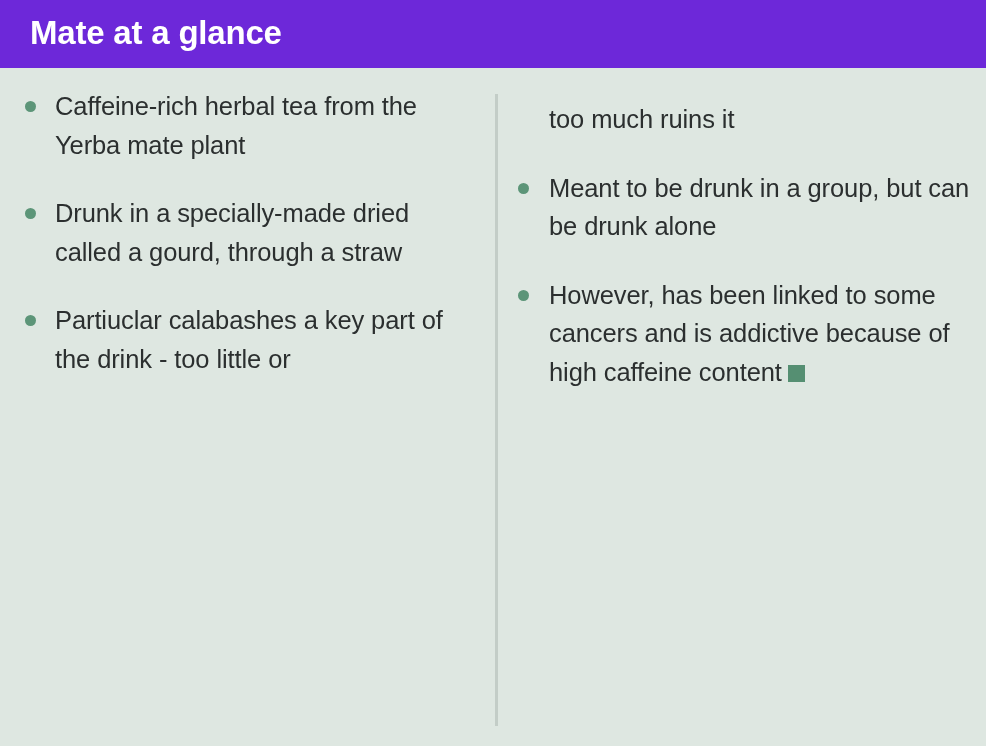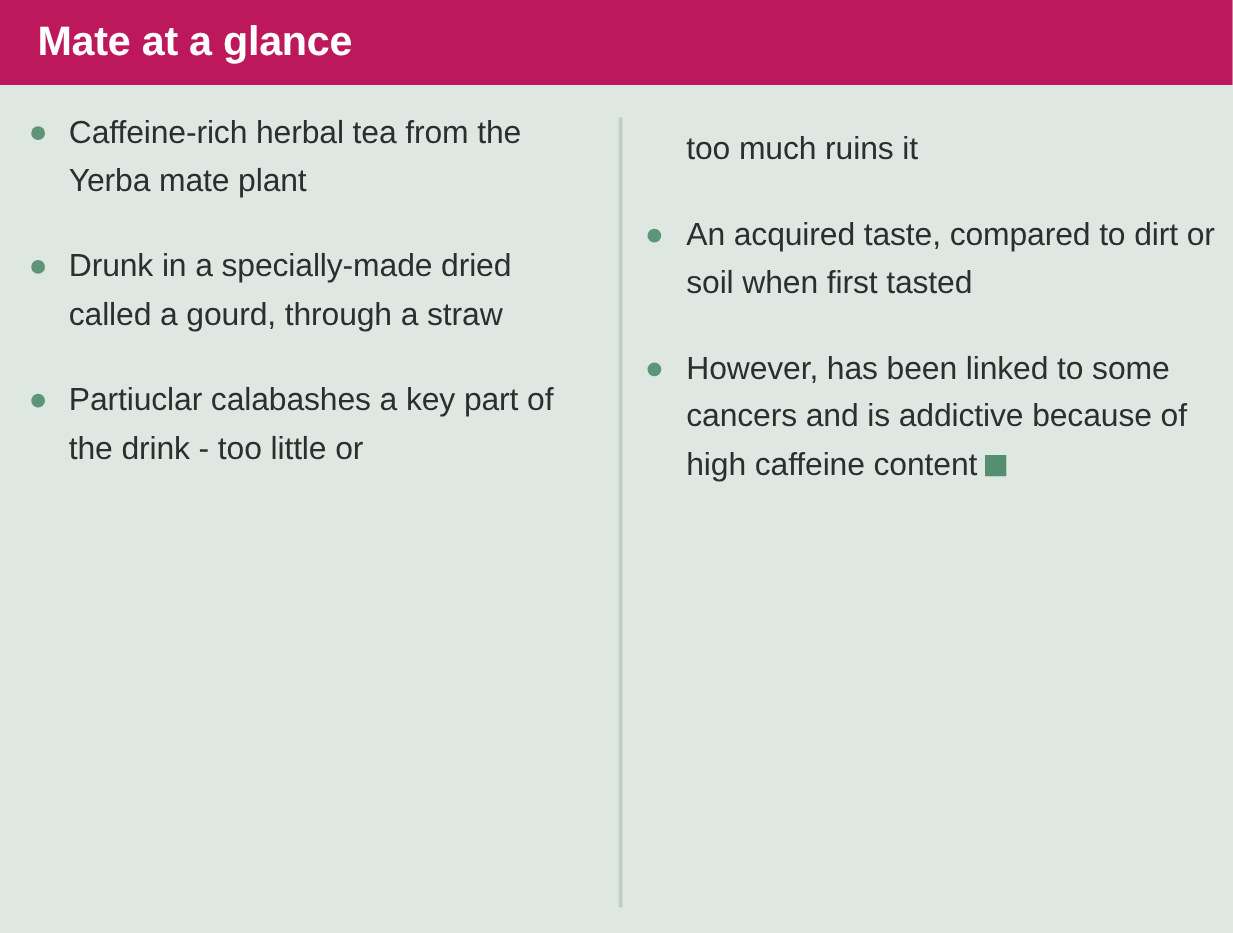--- a/index.html
+++ b/index.html
@@ -19,21 +19,21 @@
     height: 746px;
     background: #dee7e1;
     box-sizing: border-box;
   }
   .header-bar {
     position: absolute;
     left: 0;
     top: 0;
     width: 986px;
     height: 68px;
-    background: #be185d;
+    background: #6d28d9;
   }
   .header-title {
     position: absolute;
     left: 30px;
     top: 13px;
     font-size: 33px;
     font-weight: bold;
     color: #ffffff;
     letter-spacing: -0.2px;
     line-height: 40px;
@@ -138,25 +138,25 @@
 
     </div>
 
     <div class="column col-right">
 
       <div class="bullet-item no-dot">
         
         <span>too much ruins it</span>
       </div>
 
-
       <div class="bullet-item">
         <span class="bullet-dot"></span>
-        <span>An acquired taste, compared to dirt or soil when first tasted</span>
+        <span>Meant to be drunk in a group, but can be drunk alone</span>
       </div>
+
 
 
       <div class="bullet-item">
         <span class="bullet-dot"></span>
         <span>However, has been linked to some cancers and is addictive because of high caffeine content</span><span class="end-marker"></span>
       </div>
 
     </div>
 
   </div>

